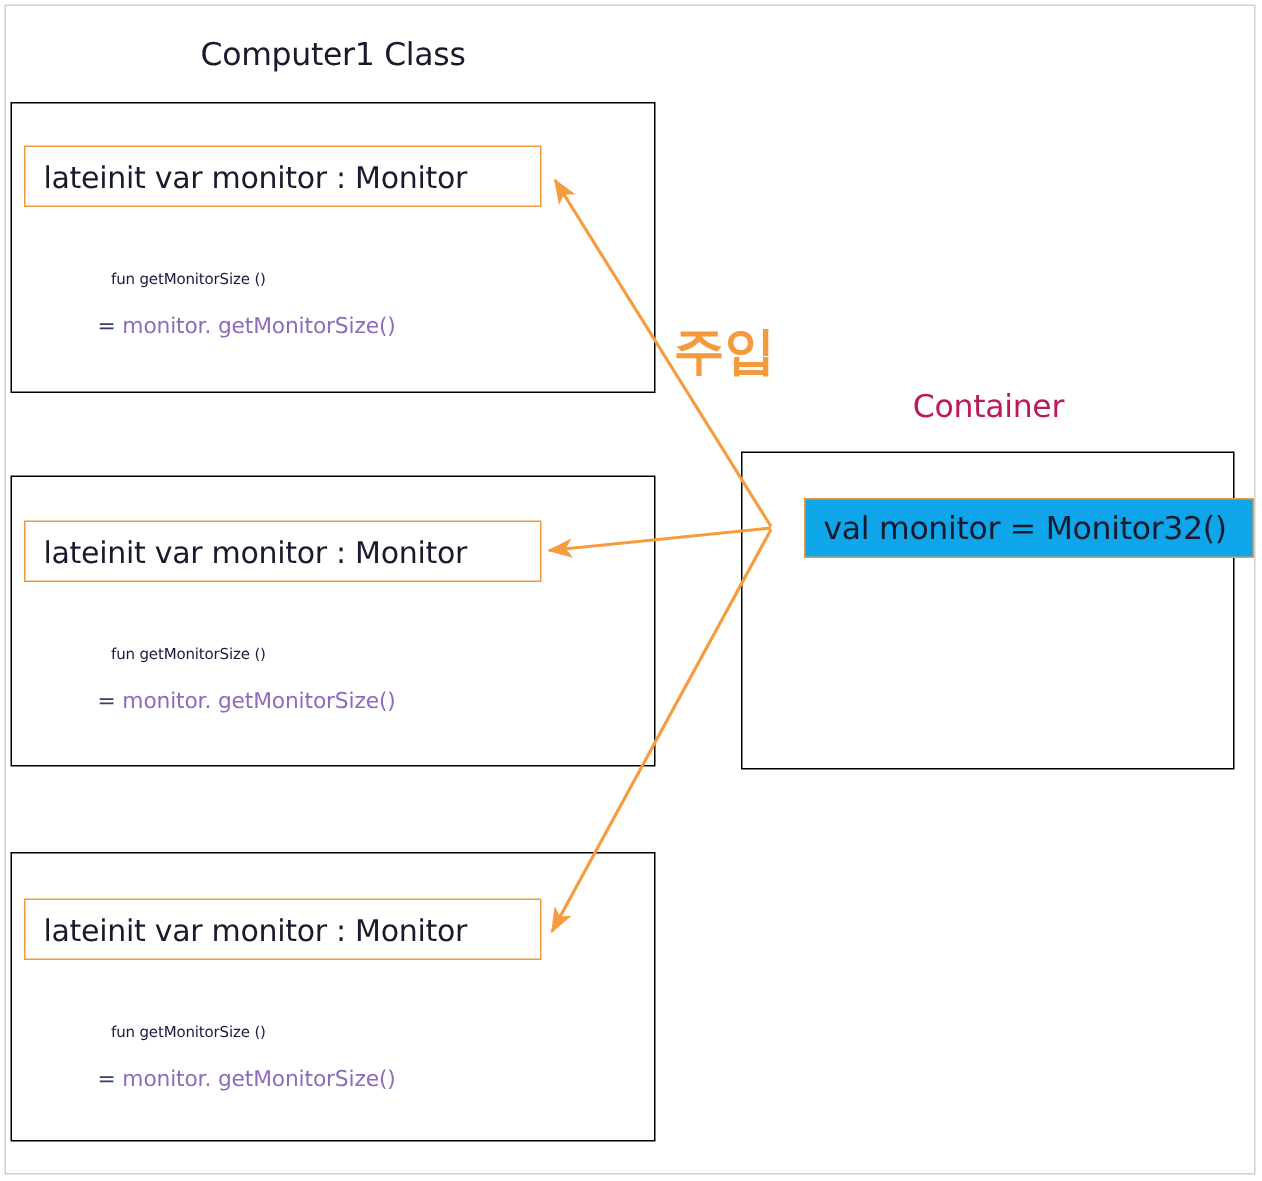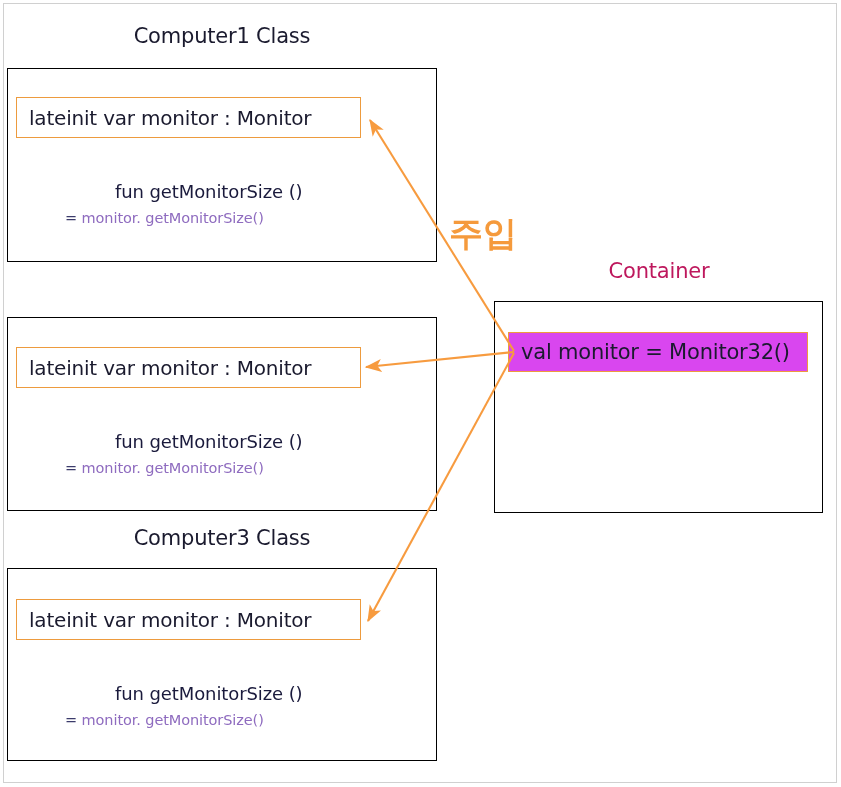--- a/index.html
+++ b/index.html
@@ -54,25 +54,24 @@
     align-items: center;
     padding-left: 12px;
     font-size: 20px;
     color: #1a1a2e;
     letter-spacing: -0.2px;
     white-space: nowrap;
   }
   .method-line1 {
     position: absolute;
     left: 74px;
-    font-size: 18px;
+    font-size: 10px;
     color: #1a1a3c;
     white-space: nowrap;
     letter-spacing: -0.1px;
-    margin-left: 41px;
   }
   .method-line2 {
     position: absolute;
     left: 65px;
     font-size: 14.5px;
     color: #8e6bbf;
     white-space: nowrap;
     letter-spacing: -0.1px;
   }
   .method-line2 .eq {
@@ -94,27 +93,27 @@
     left: 494px;
     top: 301px;
     width: 329px;
     height: 212px;
     border: 1.3px solid #000000;
     box-sizing: border-box;
     background: transparent;
   }
   .monitor-box {
     position: absolute;
-    left: 508px;
+    left: 536px;
     top: 332px;
     width: 300px;
     height: 40px;
     border: 1.5px solid #ED9B3E;
     box-sizing: border-box;
-    background: #d946ef;
+    background: #0ea5e9;
     display: flex;
     align-items: center;
     padding-left: 12px;
     font-size: 21px;
     color: #1a1a2e;
     letter-spacing: -0.2px;
     white-space: nowrap;
   }
   .inject-label {
     position: absolute;
@@ -150,21 +149,20 @@
     <span class="eq">= </span><span>monitor.</span><span> getMonitorSize()</span>
   </div>
 
   <div class="class-box" style="top:317px; height:194px;"></div>
   <div class="field-box" style="top:347px;">lateinit var monitor : Monitor</div>
   <div class="method-line1" style="top:431px;">fun getMonitorSize ()</div>
   <div class="method-line2" style="top:460px;">
     <span class="eq">= </span><span>monitor.</span><span> getMonitorSize()</span>
   </div>
 
-  <div class="class-title" style="left:7px; top:526px;">Computer3 Class</div>
   <div class="class-box" style="top:568px; height:193px;"></div>
   <div class="field-box" style="top:599px;">lateinit var monitor : Monitor</div>
   <div class="method-line1" style="top:683px;">fun getMonitorSize ()</div>
   <div class="method-line2" style="top:712px;">
     <span class="eq">= </span><span>monitor.</span><span> getMonitorSize()</span>
   </div>
 
   <div class="container-title">Container</div>
   <div class="container-box"></div>
   <div class="monitor-box">val monitor = Monitor32()</div>

